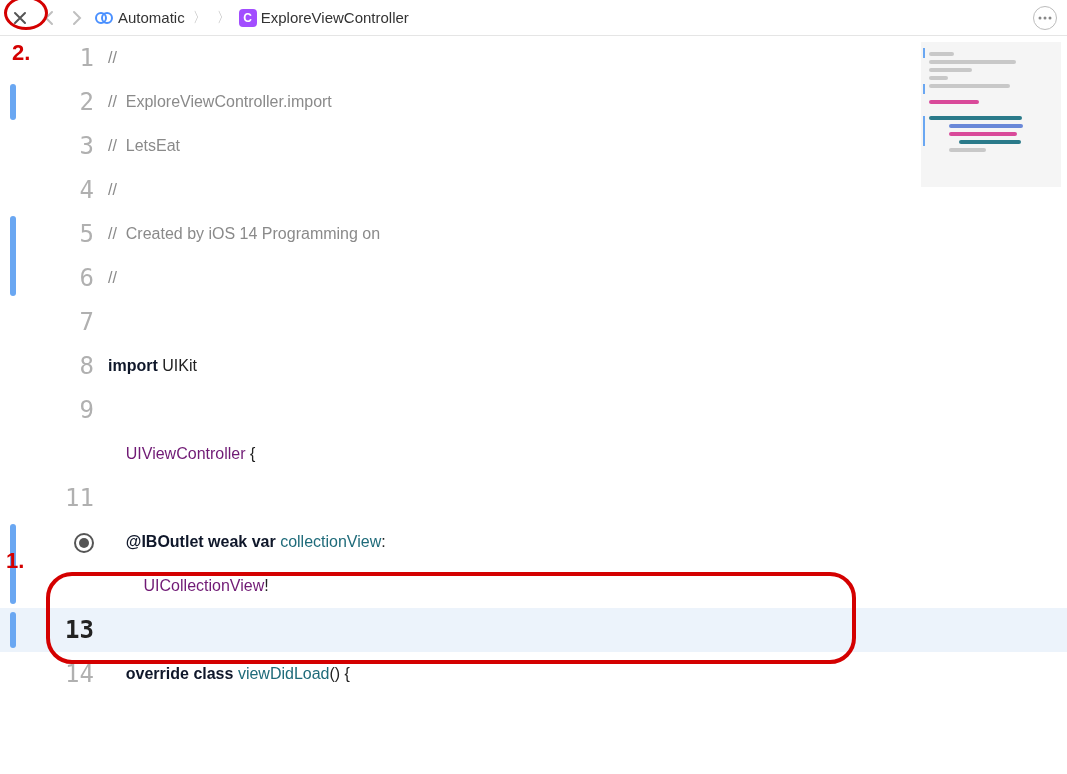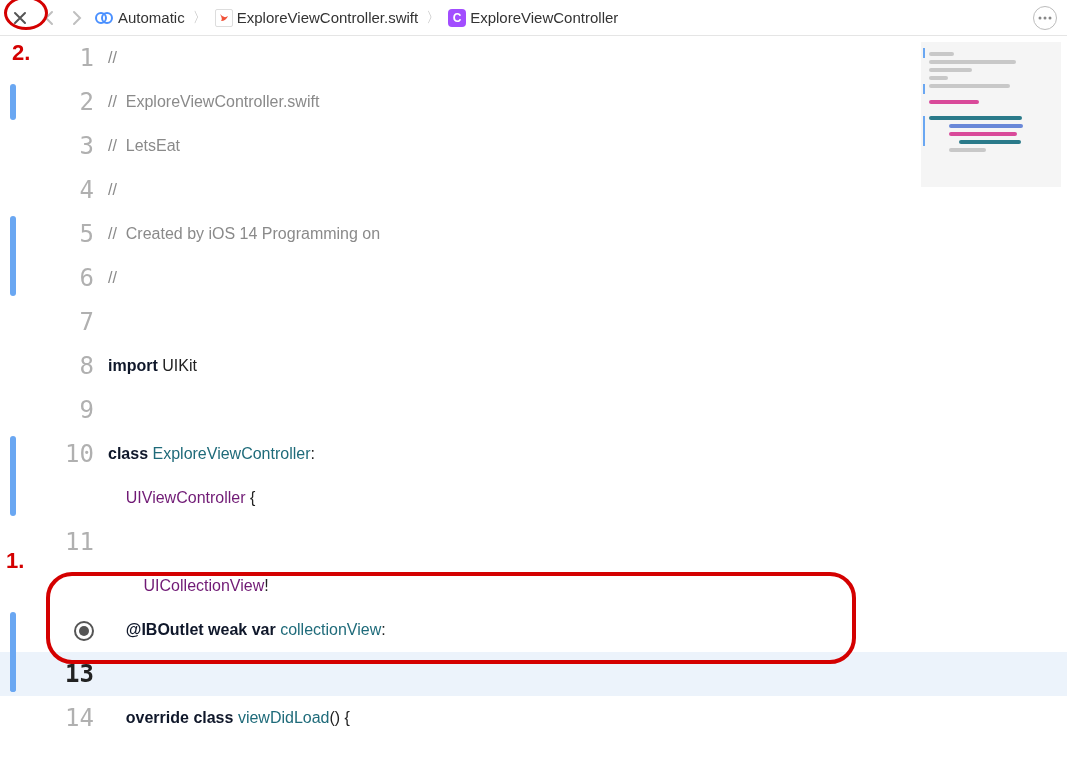--- a/index.html
+++ b/index.html
@@ -164,28 +164,20 @@
   <div class="crumb-seg">
     <span class="link-icon">
       <svg width="18" height="18" viewBox="0 0 18 18">
           <circle cx="6" cy="9" r="5" fill="none" stroke="#4a90ff" stroke-width="2"></circle>
           <circle cx="12" cy="9" r="5" fill="none" stroke="#4a90ff" stroke-width="2"></circle>
         </svg>
     </span>
     <span>Automatic</span>
   </div>
   <span class="crumb-chev">〉</span>
-  <div class="crumb-seg">
-    <span class="swift-icon">
-      <svg width="12" height="12" viewBox="0 0 12 12">
-          <path d="M2 2 Q6 7 10 4 Q8 9 3 9 Q5 7 2 2" fill="#f05138"></path>
-        </svg>
-    </span>
-    <span>ExploreViewController.swift</span>
-  </div>
   <span class="crumb-chev">〉</span>
   <div class="crumb-seg">
     <span class="c-icon">C</span>
     <span>ExploreViewController</span>
   </div>
   <div class="more-btn">
     <svg width="14" height="4" viewBox="0 0 14 4">
         <circle cx="2" cy="2" r="1.5" fill="#888"></circle>
         <circle cx="7" cy="2" r="1.5" fill="#888"></circle>
         <circle cx="12" cy="2" r="1.5" fill="#888"></circle>
@@ -218,21 +210,21 @@
 </div>
 
 <div class="editor-wrap">
   <div id="code-body" style="width:100%">
       <div class="line">
         <div class="ln"><span>1</span></div>
         <div class="code"><span class="cmt">//</span></div>
       </div>
       <div class="line">
         <div class="ln"><div class="vbar"></div><span>2</span></div>
-        <div class="code"><span class="cmt">//  ExploreViewController.swift</span></div>
+        <div class="code"><span class="cmt">//  ExploreViewController.import</span></div>
       </div>
       <div class="line">
         <div class="ln"><span>3</span></div>
         <div class="code"><span class="cmt">//  LetsEat</span></div>
       </div>
       <div class="line">
         <div class="ln"><span>4</span></div>
         <div class="code"><span class="cmt">//</span></div>
       </div>
       <div class="line">
@@ -249,39 +241,35 @@
       </div>
       <div class="line">
         <div class="ln"><span>8</span></div>
         <div class="code"><span class="kw">import</span><span class="plain"> UIKit</span></div>
       </div>
       <div class="line">
         <div class="ln"><span>9</span></div>
         <div class="code"></div>
       </div>
       <div class="line">
-        <div class="ln"><div class="vbar tall"></div><span>10</span></div>
-        <div class="code"><span class="kw">class</span><span class="plain"> </span><span class="typ">ExploreViewController</span><span class="plain">:</span></div>
-      </div>
-      <div class="line">
         <div class="ln"></div>
         <div class="code"><span class="plain">    </span><span class="builtin">UIViewController</span><span class="plain"> {</span></div>
       </div>
       <div class="line">
         <div class="ln"><span>11</span></div>
         <div class="code"></div>
       </div>
       <div class="line">
+        <div class="ln"><div class="vbar tall"></div><span class="outlet-ring"></span></div>
+        <div class="code"><span class="plain">    </span><span class="kw">@IBOutlet</span><span class="plain"> </span><span class="kw">weak</span><span class="plain"> </span><span class="kw">var</span><span class="plain"> </span><span class="typ">collectionView</span><span class="plain">:</span></div>
+      </div>
+      <div class="line">
         <div class="ln"></div>
         <div class="code"><span class="plain">        </span><span class="builtin">UICollectionView</span><span class="plain">!</span></div>
       </div>
-      <div class="line">
-        <div class="ln"><div class="vbar tall"></div><span class="outlet-ring"></span></div>
-        <div class="code"><span class="plain">    </span><span class="kw">@IBOutlet</span><span class="plain"> </span><span class="kw">weak</span><span class="plain"> </span><span class="kw">var</span><span class="plain"> </span><span class="typ">collectionView</span><span class="plain">:</span></div>
-      </div>
       <div class="line cur-line">
         <div class="ln"><div class="vbar"></div><span style="color: rgb(34, 34, 34); font-weight: 700;">13</span></div>
         <div class="code"></div>
       </div>
       <div class="line">
         <div class="ln"><span>14</span></div>
         <div class="code"><span class="plain">    </span><span class="kw">override</span><span class="plain"> </span><span class="kw">class</span><span class="plain"> </span><span class="typ">viewDidLoad</span><span class="plain">() {</span></div>
       </div>
     </div>
 </div>

